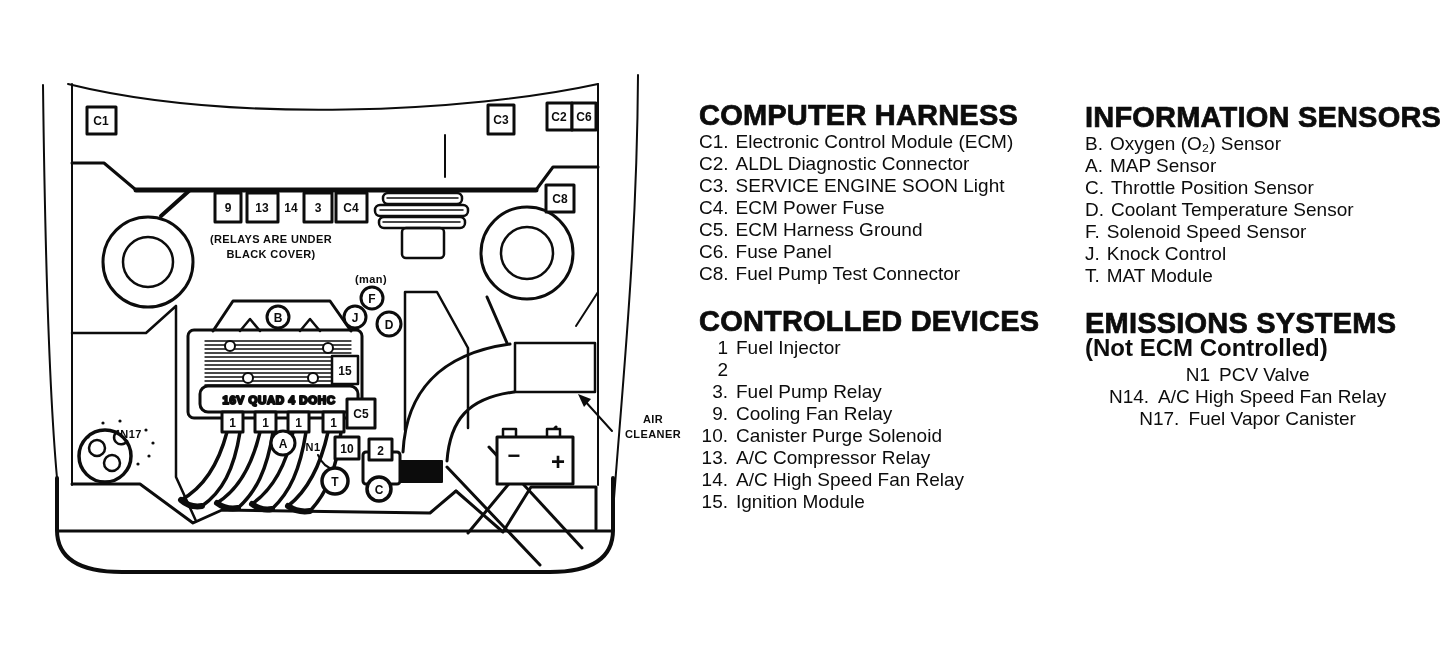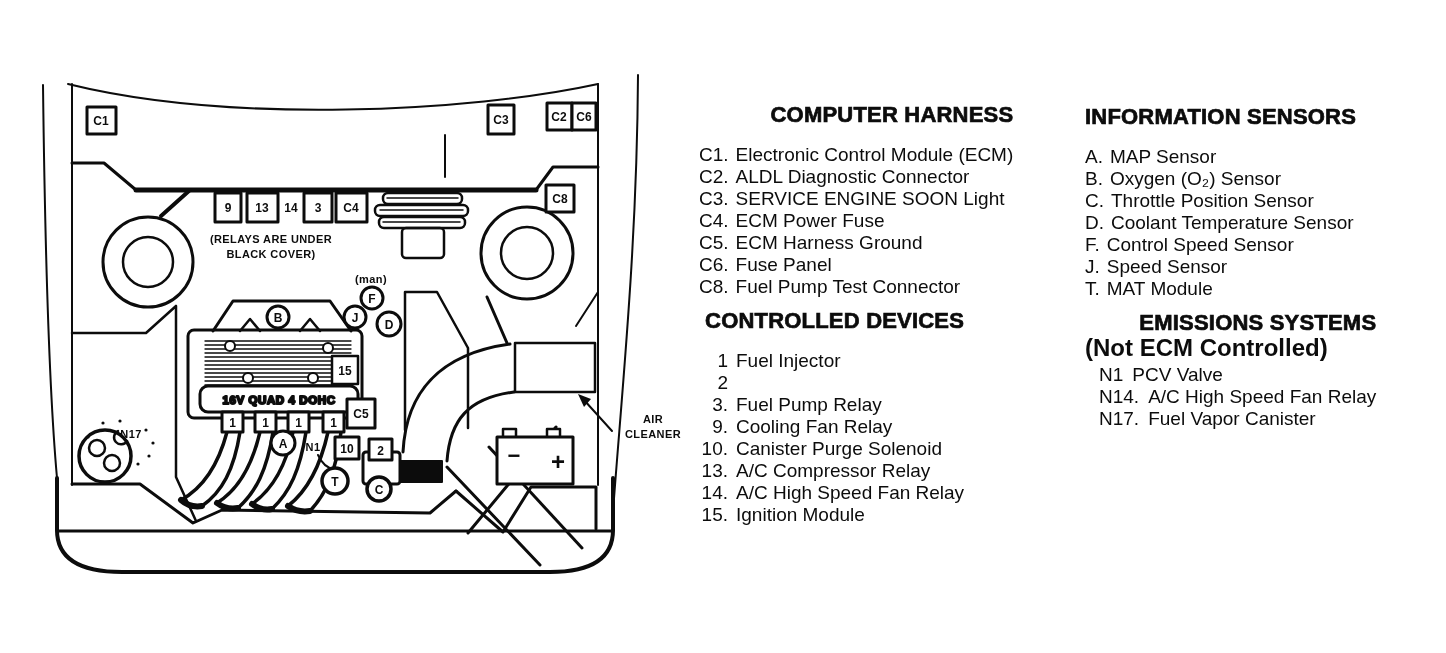--- a/index.html
+++ b/index.html
@@ -1,28 +1,28 @@
 <!DOCTYPE html>
 <html><head>
 <meta charset="utf-8">
 <style>
   html,body{margin:0;padding:0;background:#ffffff;}
   .page{position:relative;width:1446px;height:653px;background:#fff;
         font-family:"Liberation Sans",sans-serif;color:#0c0c0c;overflow:hidden;}
   .diagram{position:absolute;left:0;top:0;}
   .legend-sec{position:absolute;white-space:nowrap;}
-  .lg-title{font-size:22px;line-height:26px;font-weight:bold;letter-spacing:.2px;text-align:right;
+  .lg-title{font-size:29px;line-height:26px;font-weight:bold;letter-spacing:.2px;text-align:right;
             -webkit-text-stroke:.7px #0c0c0c;}
   .lg-sub{font-size:24px;line-height:24px;font-weight:bold;}
-  .lg-items{margin-top:16px;}
+  .lg-items{margin-top:3px;}
   .row{font-size:19px;line-height:22px;}
   .row .k{margin-right:7px;}
   .num-rows .row{display:flex;}
   .num-rows .k{display:inline-block;width:31px;text-align:right;margin-right:8px;flex:none;}
-  .sub-rows .row{padding-left:14px;}
+  .sub-rows .row{padding-left:14px;text-align:center;}
   .sub-rows .k{margin-right:9px;}
   
   .cb{font:bold 12px "Liberation Sans",sans-serif;fill:#0c0c0c;text-anchor:middle;}
   .sm{font:bold 11px "Liberation Sans",sans-serif;fill:#0c0c0c;text-anchor:middle;letter-spacing:.4px;}
   .badge{font:bold 11.5px "Liberation Sans",sans-serif;fill:#0c0c0c;text-anchor:middle;letter-spacing:.6px;}
   .term{font:bold 22px "Liberation Sans",sans-serif;fill:#0c0c0c;text-anchor:middle;}
   .termp{font:bold 24px "Liberation Sans",sans-serif;fill:#0c0c0c;text-anchor:middle;}
 </style>
 </head>
 <body>
@@ -227,26 +227,26 @@
       <div class="row"><span class="k">C4.</span><span>ECM Power Fuse</span></div>
       <div class="row"><span class="k">C5.</span><span>ECM Harness Ground</span></div>
       <div class="row"><span class="k">C6.</span><span>Fuse Panel</span></div>
       <div class="row"><span class="k">C8.</span><span>Fuel Pump Test Connector</span></div>
     </div>
   </div>
 
   <div class="legend-sec" style="left:1085px;top:104px;">
     <div class="lg-title">INFORMATION SENSORS</div>
     <div class="lg-items">
+      <div class="row"><span class="k">B.</span><span>Oxygen (O₂) Sensor</span></div>
       <div class="row"><span class="k">A.</span><span>MAP Sensor</span></div>
-      <div class="row"><span class="k">B.</span><span>Oxygen (O₂) Sensor</span></div>
       <div class="row"><span class="k">C.</span><span>Throttle Position Sensor</span></div>
       <div class="row"><span class="k">D.</span><span>Coolant Temperature Sensor</span></div>
-      <div class="row"><span class="k">F.</span><span>Control Speed Sensor</span></div>
-      <div class="row"><span class="k">J.</span><span>Speed Sensor</span></div>
+      <div class="row"><span class="k">F.</span><span>Solenoid Speed Sensor</span></div>
+      <div class="row"><span class="k">J.</span><span>Knock Control</span></div>
       <div class="row"><span class="k">T.</span><span>MAT Module</span></div>
     </div>
   </div>
 
   <div class="legend-sec" style="left:697px;top:308px;">
     <div class="lg-title" style="padding-left:2px;">CONTROLLED DEVICES</div>
     <div class="lg-items num-rows">
       <div class="row">
           <span class="k">1</span>
           <span>Fuel Injector</span>

